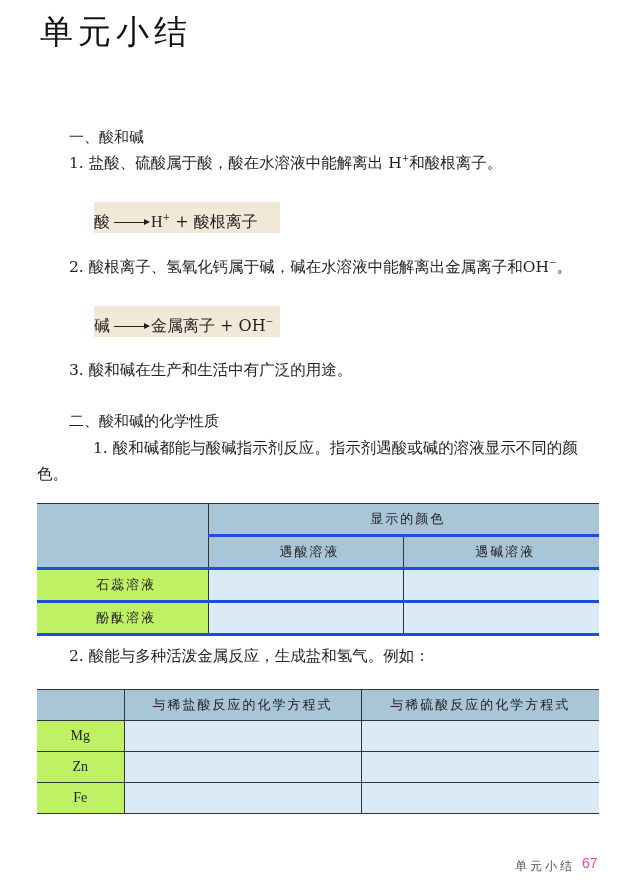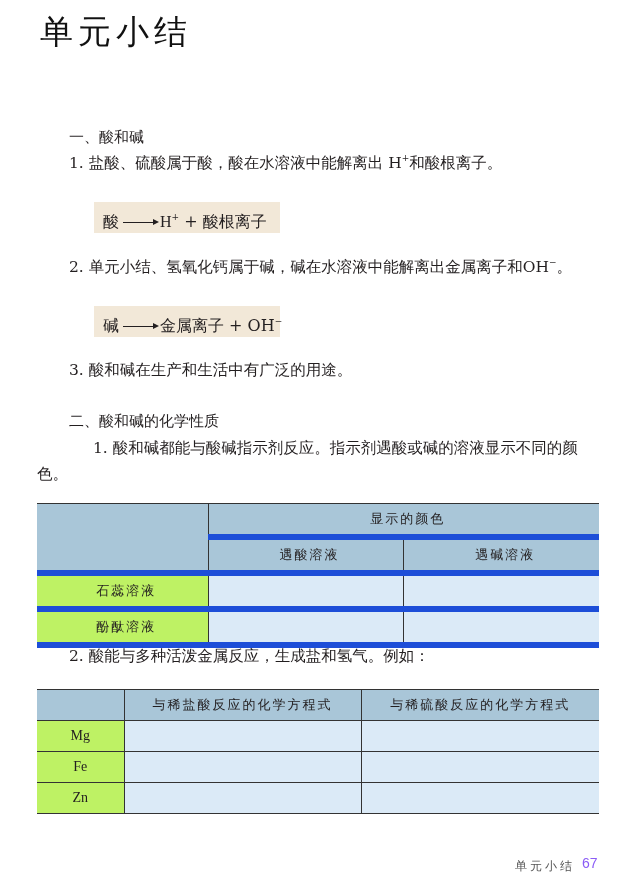--- a/index.html
+++ b/index.html
@@ -3,58 +3,58 @@
 <meta charset="utf-8">
 <style>
   html, body { margin:0; padding:0; background:#ffffff; }
   body { width:631px; height:892px; position:relative; overflow:hidden;
          font-family: "DejaVu Serif", "Liberation Serif", serif; color:#231f20; }
   .abs { position:absolute; white-space:nowrap; }
   .title { left:40px; top:10px; font-size:33px; letter-spacing:5px; color:#111; }
   .sec { font-size:15px; }
   .para { font-size:15.5px; }
   .box { position:absolute; background:#f2e8d8; height:31px; width:186px; left:94px;
-         font-size:16px; line-height:31px; padding-left:9px; box-sizing:border-box; white-space:nowrap; }
+         font-size:16px; line-height:31px; box-sizing:border-box; white-space:nowrap; }
   .arrow { display:inline-block; width:34px; height:1px; background:#231f20; vertical-align:middle; position:relative; margin:0 3px 0 4px; }
   .arrow::after { content:""; position:absolute; right:-2px; top:-3px; border-left:6px solid #231f20; border-top:3.5px solid transparent; border-bottom:3.5px solid transparent; }
   sup { font-size:9px; vertical-align:7px; }
   table { position:absolute; border-collapse:collapse; font-size:13px; letter-spacing:2px; }
   td, th { font-weight:normal; text-align:center; padding:0; }
   .hdr { background:#a9c6d8; }
   .rowh { background:#bef264; }
   .cell { background:#dbeaf7; }
   .t1 { left:37px; top:503px; width:562px; border-top:1.5px solid #333; border-bottom:1.5px solid #333; }
-  .t1 td { height:30px; border-bottom:6px solid #1d4ed8;padding-left:8px; }
+  .t1 td { height:30px; border-bottom:3px solid #1d4ed8;padding-left:8px; }
   .t1 td.vl { border-left:1px solid #333; }
   .t2 { left:37px; top:689px; width:562px; border-top:1.5px solid #333; border-bottom:1.5px solid #333; }
   .t2 td { height:30px; border-bottom:1px solid #333; }
   .t2 td.vl { border-left:1px solid #333; }
   .elem { font-family:"Liberation Serif", serif; font-size:14px; letter-spacing:0; }
   .footer { top:858px; font-size:12px; color:#555; letter-spacing:3px; }
-  .pagenum { top:855px; left:582px; font-family:"Liberation Sans", sans-serif; font-size:14px; color:#8b5cf6; }
+  .pagenum { top:855px; left:582px; font-family:"Liberation Sans", sans-serif; font-size:14px; color:#ec4899; }
 </style>
 </head>
 <body>
 
 <div class="abs title">单元小结</div>
 
 <div class="abs sec" style="left:69px;top:128px;text-align:center;">一、酸和碱</div>
 
 <div class="abs para" style="left:69px;top:153px;">
   <span>1.</span>
   <span>盐酸、硫酸属于酸，酸在水溶液中能解离出 H</span><sup>+</sup><span>和酸根离子。</span>
 </div>
 
 <div class="box" style="top:202px;">
   <span>酸</span><span class="arrow"></span><span><span style="font-family:'Liberation Serif',serif;">H</span><sup>+</sup><span> + 酸根离子</span></span>
 </div>
 
 <div class="abs para" style="left:69px;top:257px;">
   <span>2.</span>
-  <span>单元小结、氢氧化钙属于碱，碱在水溶液中能解离出金属离子和OH</span><sup>−</sup><span>。</span>
+  <span>酸根离子、氢氧化钙属于碱，碱在水溶液中能解离出金属离子和OH</span><sup>−</sup><span>。</span>
 </div>
 
 <div class="box" style="top:306px;">
   <span>碱</span><span class="arrow"></span><span><span>金属离子 + OH</span><sup>−</sup></span>
 </div>
 
 <div class="abs para" style="left:69px;top:360px;">
   <span>3.</span>
   <span>酸和碱在生产和生活中有广泛的用途。</span>
 </div>
@@ -104,26 +104,26 @@
     <td class="hdr"></td>
     <td class="hdr vl">与稀盐酸反应的化学方程式</td>
     <td class="hdr vl">与稀硫酸反应的化学方程式</td>
   </tr>
   <tr>
     <td class="rowh elem">Mg</td>
     <td class="cell vl"></td>
     <td class="cell vl"></td>
   </tr>
   <tr>
-    <td class="rowh elem">Fe</td>
+    <td class="rowh elem">Zn</td>
     <td class="cell vl"></td>
     <td class="cell vl"></td>
   </tr>
   <tr>
-    <td class="rowh elem">Zn</td>
+    <td class="rowh elem">Fe</td>
     <td class="cell vl"></td>
     <td class="cell vl"></td>
   </tr>
 </tbody>
   </table>
 
 <div class="abs footer" style="left:515px;">单元小结</div>
 <div class="abs pagenum">67</div>
 
 </body></html>

